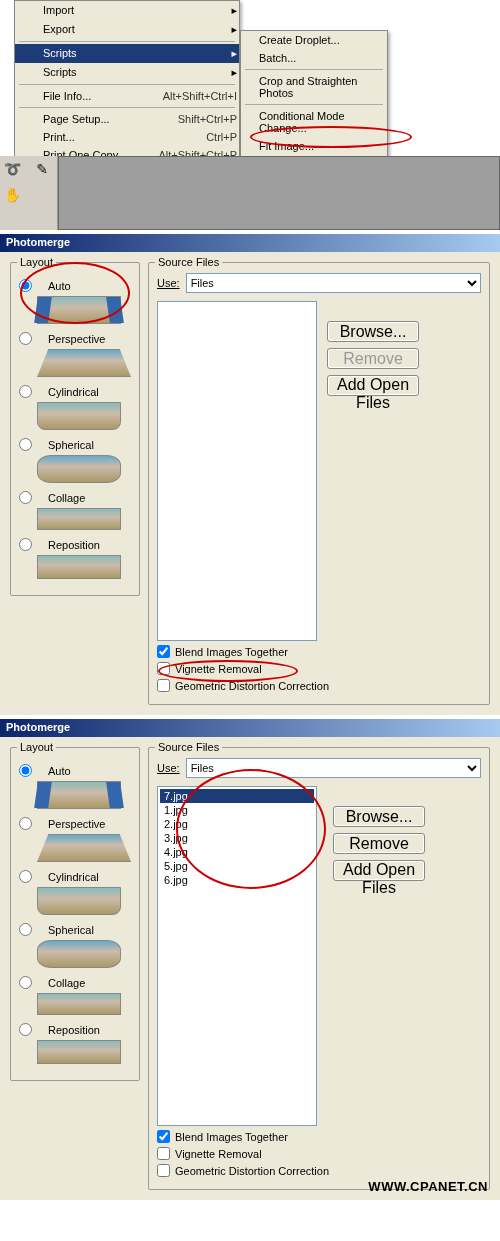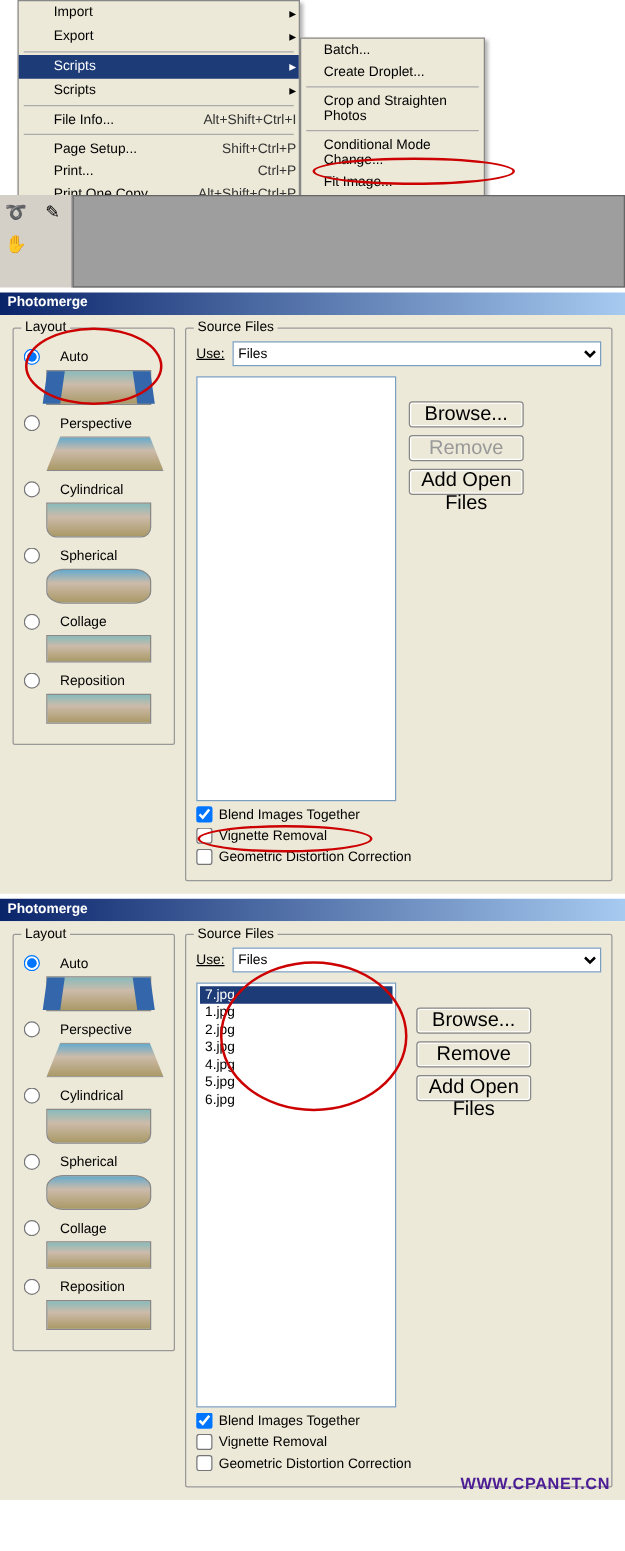--- a/index.html
+++ b/index.html
@@ -53,21 +53,21 @@
 .file-list .file-item { padding: 1px 4px; }
 .file-list .file-item.selected { background: #1d3b77; color: #fff; }
 
 .button-col { display: flex; flex-direction: column; gap: 6px; margin-top: 20px; }
 .win-btn { width: 92px; height: 21px; background: #ece9d8; border: 1px solid #888; border-radius: 3px; font-size: 16px; cursor: pointer; box-shadow: inset 0 0 0 1px #fff; }
 .win-btn:disabled { color: #999; }
 
 .checks { margin-top: 1px; }
 .checks label { display: flex; align-items: center; gap: 5px; margin: 4px 0; }
 
-.watermark { position: absolute; right: 12px; bottom: 6px; color: #4c1d95; font-weight: bold; font-size: 13px; letter-spacing: 0.5px; font-family: Arial; }
+.watermark { position: absolute; right: 12px; bottom: 6px; color: #000000; font-weight: bold; font-size: 13px; letter-spacing: 0.5px; font-family: Arial; }
 </style>
 </head>
 <body>
 
 <div class="menu-section">
   <div class="file-menu">
     <div class="item">
         <span>Import</span>
         <span class="arrow">▸</span>
       </div>
@@ -103,22 +103,22 @@
         <span class="shortcut">Alt+Shift+Ctrl+P</span>
       </div>
     <div class="sep"></div>
     <div class="item">
         <span>Exit</span>
         <span class="shortcut">Ctrl+Q</span>
       </div>
   </div>
 
   <div class="sub-menu">
+    <div class="item">Create Droplet...</div>
     <div class="item">Batch...</div>
-    <div class="item">Create Droplet...</div>
     <div class="sep"></div>
     <div class="item">Crop and Straighten Photos</div>
     <div class="sep"></div>
     <div class="item">Conditional Mode Change...</div>
     <div class="item">Fit Image...</div>
     <div class="item">Merge to HDR...</div>
     <div class="item highlighted">Photomerge...</div>
   </div>
 
   <div class="red-oval" style="left:250px; top:126px; width:162px; height:22px;"></div>

